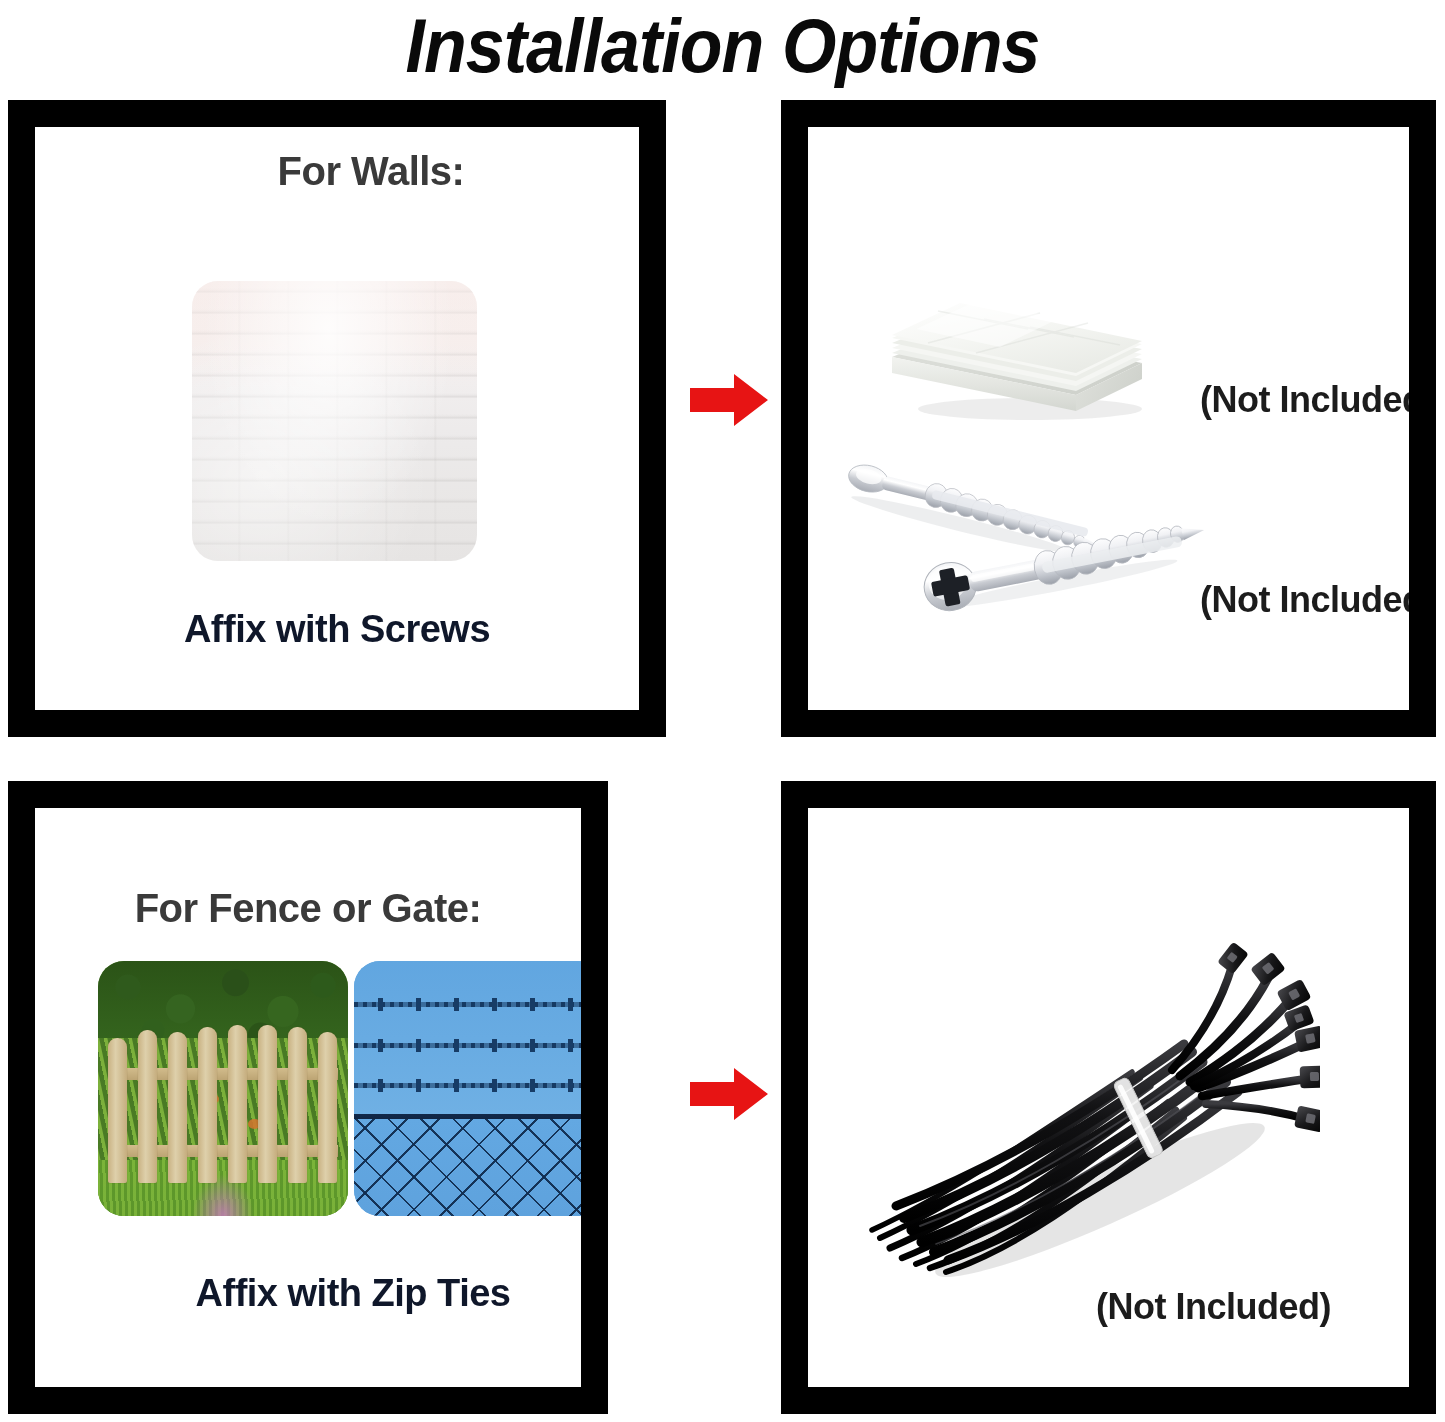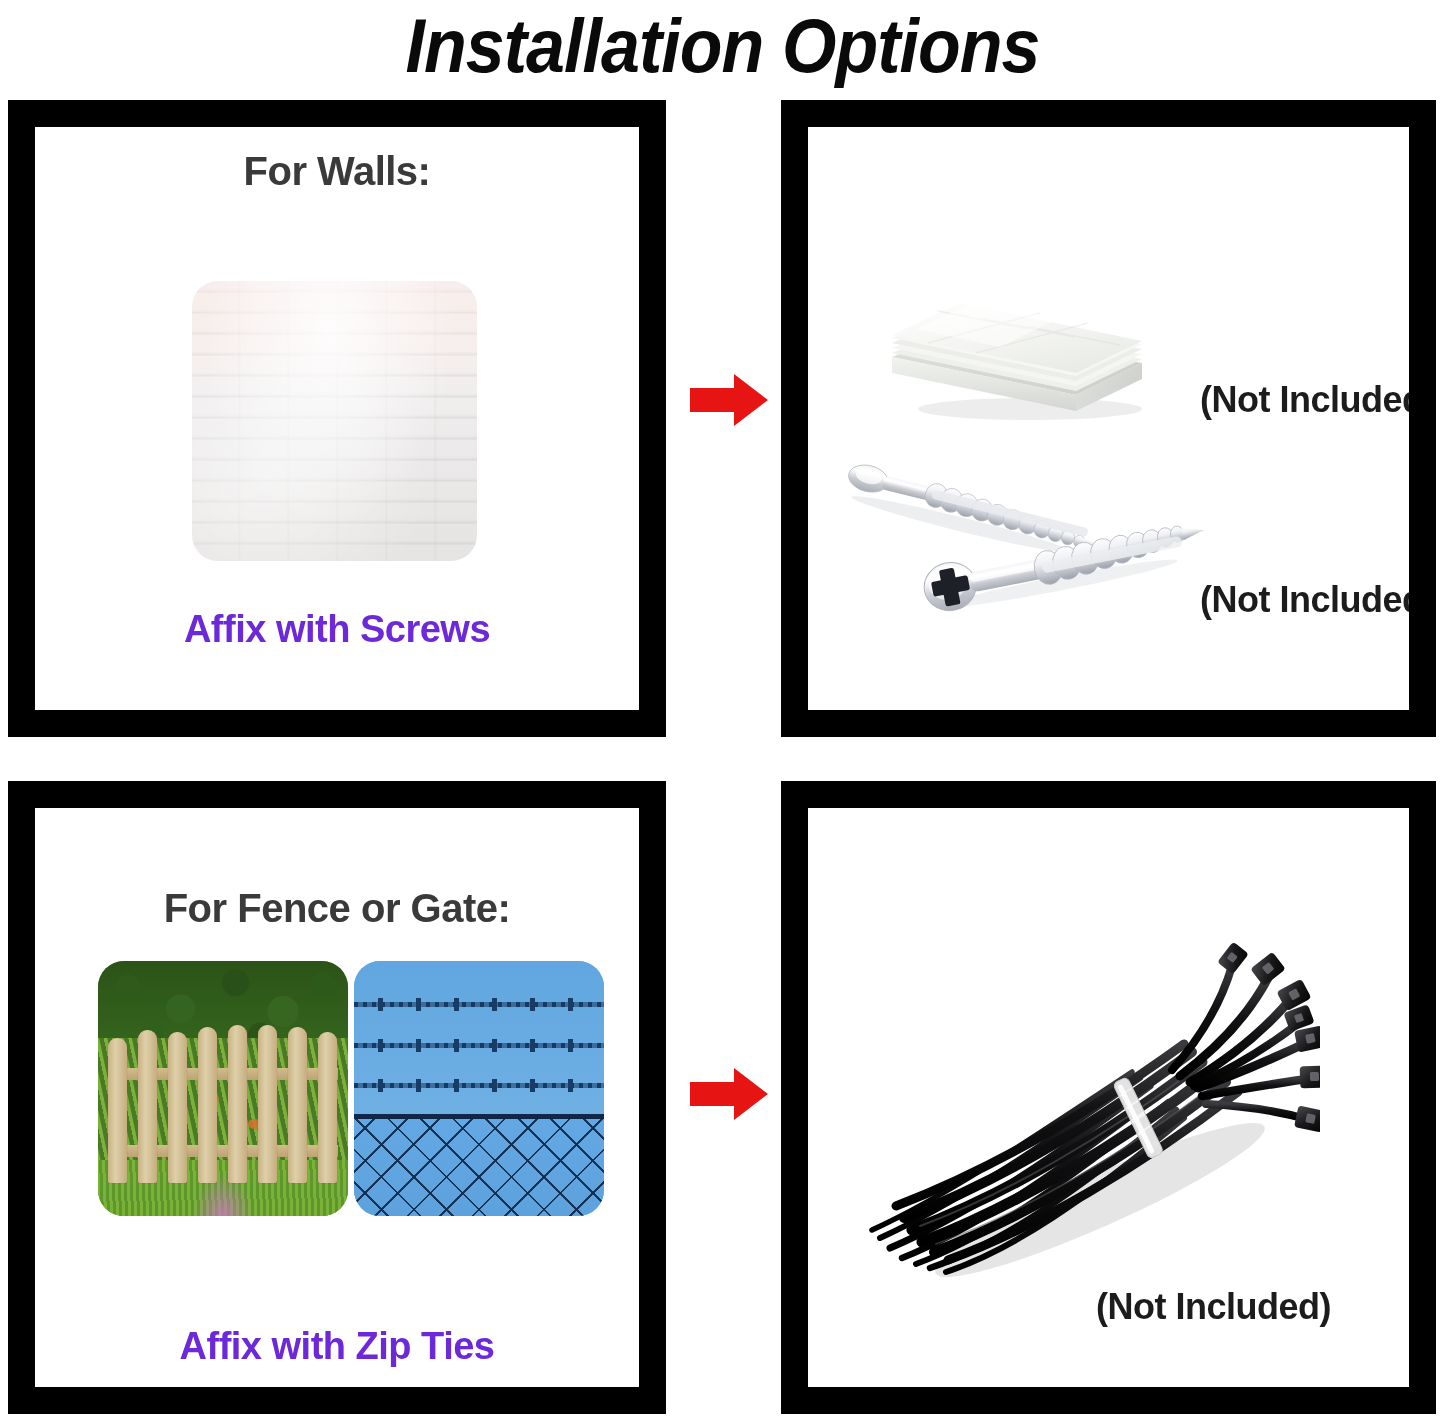--- a/index.html
+++ b/index.html
@@ -36,21 +36,21 @@
 
   
   .panel {
     position: absolute;
     background: #ffffff;
     border: 27px solid #000000;
     box-sizing: border-box;
   }
   .panel-tl { left: 8px;   top: 100px;  width: 658px; height: 637px; }
   .panel-tr { left: 781px; top: 100px;  width: 655px; height: 637px; }
-  .panel-bl { left: 8px;   top: 781px;  width: 658px; height: 633px; }
+  .panel-bl { left: 8px;   top: 781px;  width: 600px; height: 633px; }
   .panel-br { left: 781px; top: 781px;  width: 655px; height: 633px; }
 
   .panel-inner {
     position: relative;
     width: 100%;
     height: 100%;
     background: #ffffff;
     overflow: hidden;
   }
 
@@ -66,21 +66,21 @@
     letter-spacing: -0.5px;
     white-space: nowrap;
   }
   .caption {
     position: absolute;
     left: 0;
     width: 100%;
     text-align: center;
     font-size: 38px;
     font-weight: bold;
-    color: #6d28d9;
+    color: #0f172a;
     line-height: 52px;
     letter-spacing: -0.5px;
   }
   .caption span { display: block; }
 
   .not-included {
     position: absolute;
     font-size: 36px;
     font-weight: bold;
     color: #1c1c1c;
@@ -276,21 +276,21 @@
   }
 </style>
 </head>
 <body>
 
 <div class="title">Installation Options</div>
 
 <div class="panel panel-tl">
   <div class="panel-inner">
 
-    <div class="panel-heading" style="top:22px;">For Walls:</div>
+    <div class="panel-heading" style="top:22px;padding-left:34px;">For Walls:</div>
 
     <div class="brick-swatch">
       <div class="brick-rows"></div>
       <div class="brick-joints"></div>
       <div class="brick-wash"></div>
     </div>
 
     <div class="caption" style="top:476px;">
       <span>Affix with Screws</span>
     </div>
@@ -467,21 +467,21 @@
       <div class="wire-photo">
         <div class="wp-sky"></div>
         <div class="wp-barb" style="top:16%;"></div>
         <div class="wp-barb" style="top:32%;"></div>
         <div class="wp-barb" style="top:48%;"></div>
         <div class="wp-rail" style="top:60%;"></div>
         <div class="wp-mesh"></div>
       </div>
     </div>
 
-    <div class="caption" style="top:512px;">
+    <div class="caption" style="top:459px;margin-left:45px;">
       <span>Affix with Zip Ties</span>
     </div>
 
   </div>
 </div>
 
 <div class="arrow" style="left:690px; top:1066px;">
   <svg viewBox="0 0 78 56" xmlns="http://www.w3.org/2000/svg" aria-hidden="true">
     <polygon points="0,16 44,16 44,2 78,28 44,54 44,40 0,40" fill="#e71414"></polygon>
   </svg>

